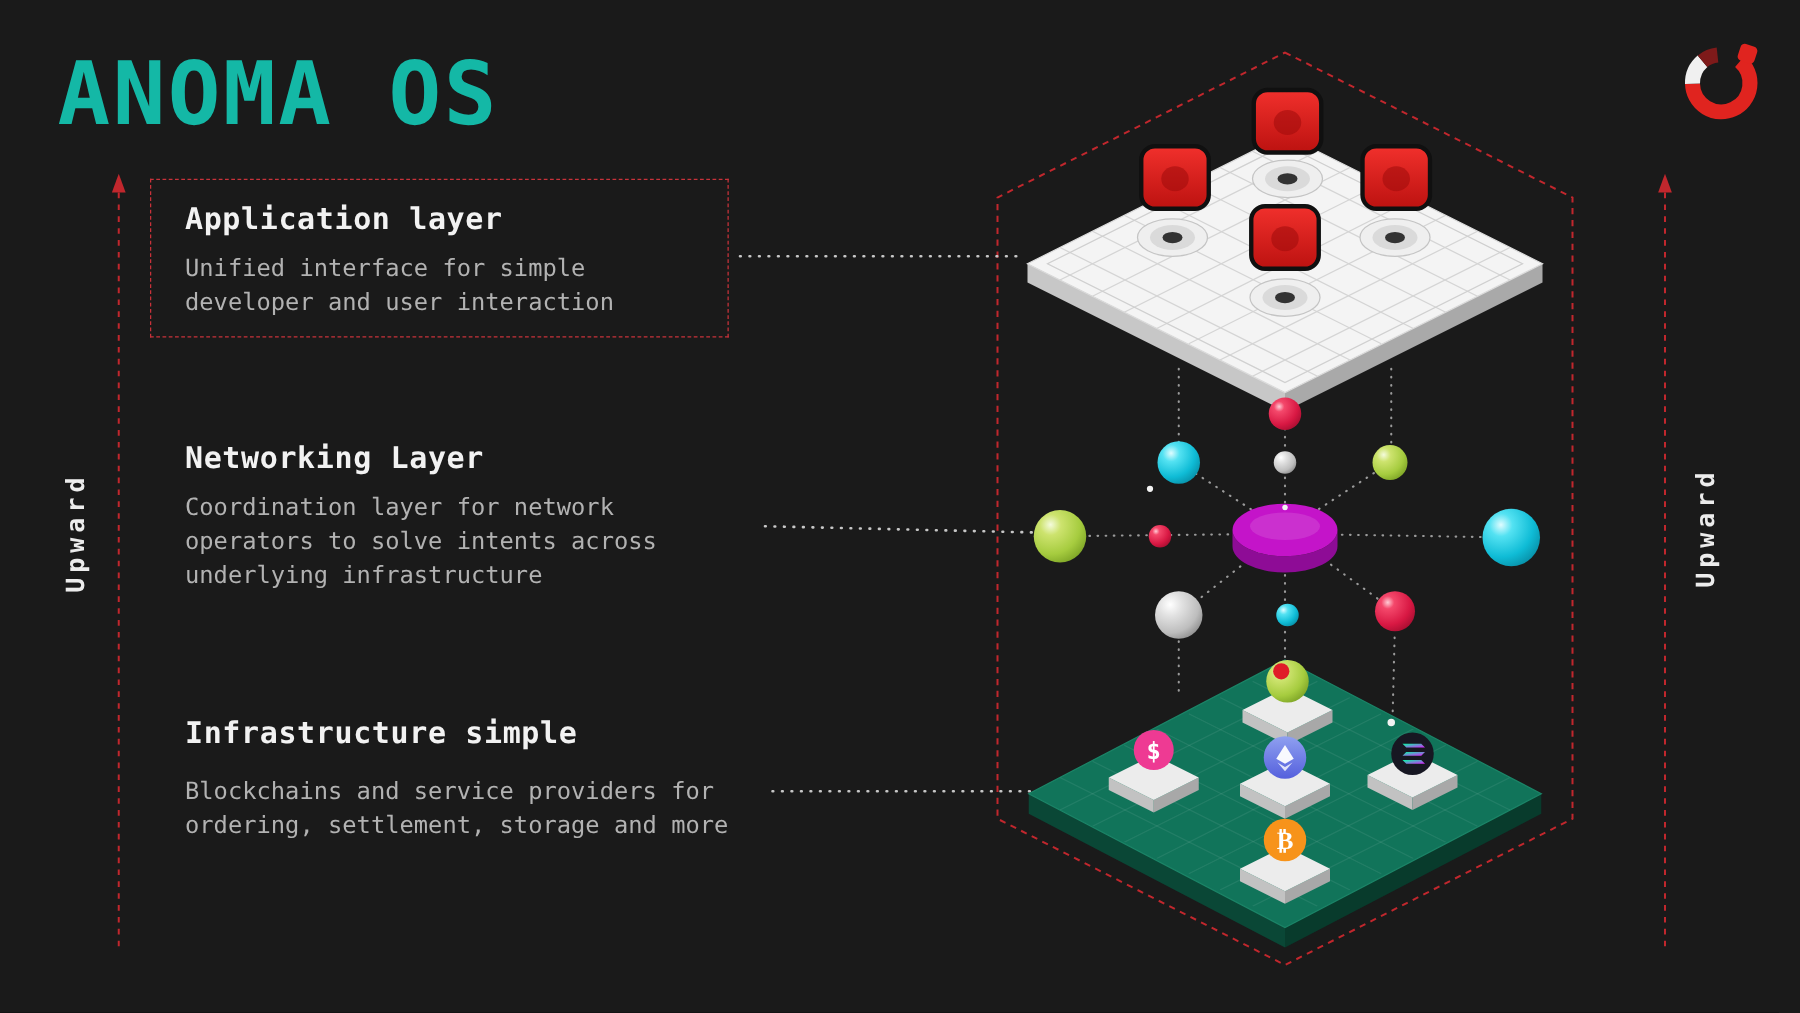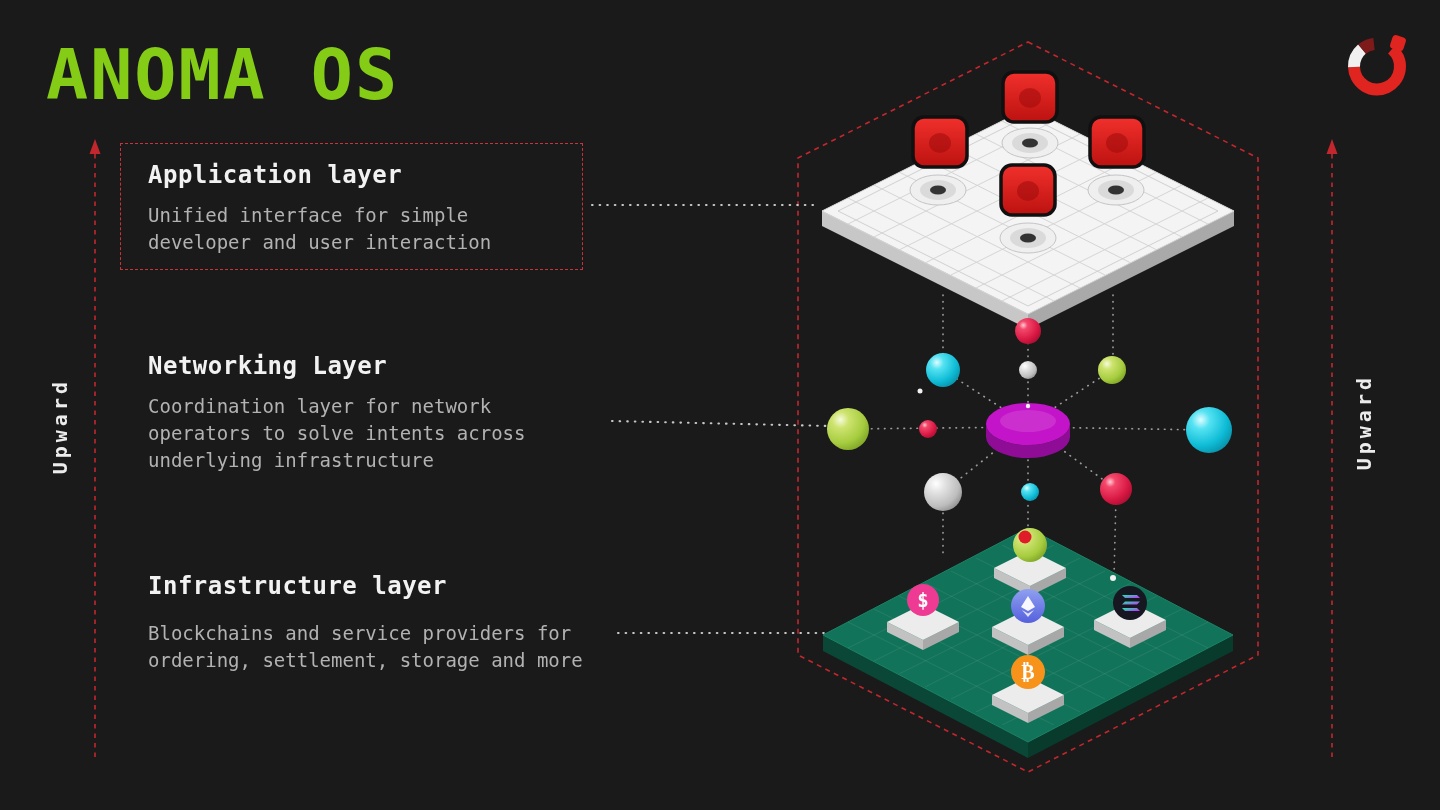--- a/index.html
+++ b/index.html
@@ -1,19 +1,19 @@
 <!DOCTYPE html>
 <html><head>
 <meta charset="utf-8">
 <style>
   html,body{margin:0;padding:0;background:#111;}
   .stage{position:relative;width:1440px;height:810px;background:#1a1a1a;overflow:hidden;
          font-family:"DejaVu Sans Mono", monospace;}
   .title{position:absolute;left:46px;top:40px;font-size:70px;line-height:1;font-weight:bold;
-         color:#84cc16;letter-spacing:2px;white-space:nowrap;}
+         color:#14b8a6;letter-spacing:2px;white-space:nowrap;}
   .layer-block{position:absolute;color:#f2f2f2;}
   .layer-block h2{margin:0 0 13px 0;font-size:24px;font-weight:bold;color:#f2f2f2;letter-spacing:0.5px;}
   .layer-block p{margin:0;font-size:19px;line-height:1.42;color:#b2b2b2;}
   .app-box{left:120px;top:143px;width:463px;height:127px;border:1px dashed #c8323a;
            box-sizing:border-box;padding:17px 0 0 27px;}
   .app-box p{width:350px;}
   .net-block{left:148px;top:352px;}
   .net-block p{width:410px;}
   .infra-block{left:148px;top:572px;}
   .infra-block p{width:470px;margin-top:20px;}
@@ -260,20 +260,20 @@
     <h2>Application layer</h2>
     <p>Unified interface for simple developer and user interaction</p>
   </div>
 
   <div class="layer-block net-block">
     <h2>Networking Layer</h2>
     <p>Coordination layer for network operators to solve intents across underlying infrastructure</p>
   </div>
 
   <div class="layer-block infra-block">
-    <h2>Infrastructure layer</h2>
+    <h2>Infrastructure simple</h2>
     <p>Blockchains and service providers for ordering, settlement, storage and more</p>
   </div>
 
   <div class="rail rail-left">Upward</div>
   <div class="rail rail-right">Upward</div>
 
 </div>
 
 </body></html>

